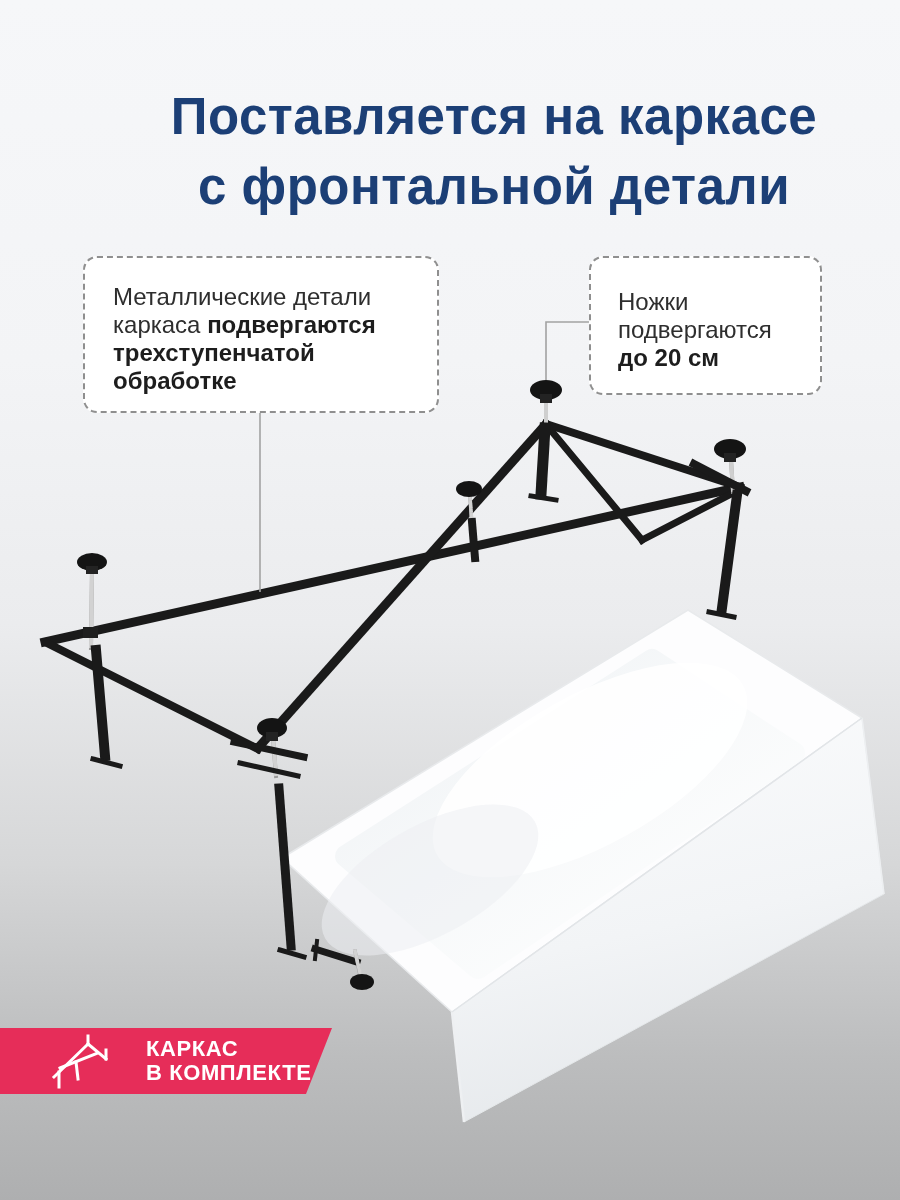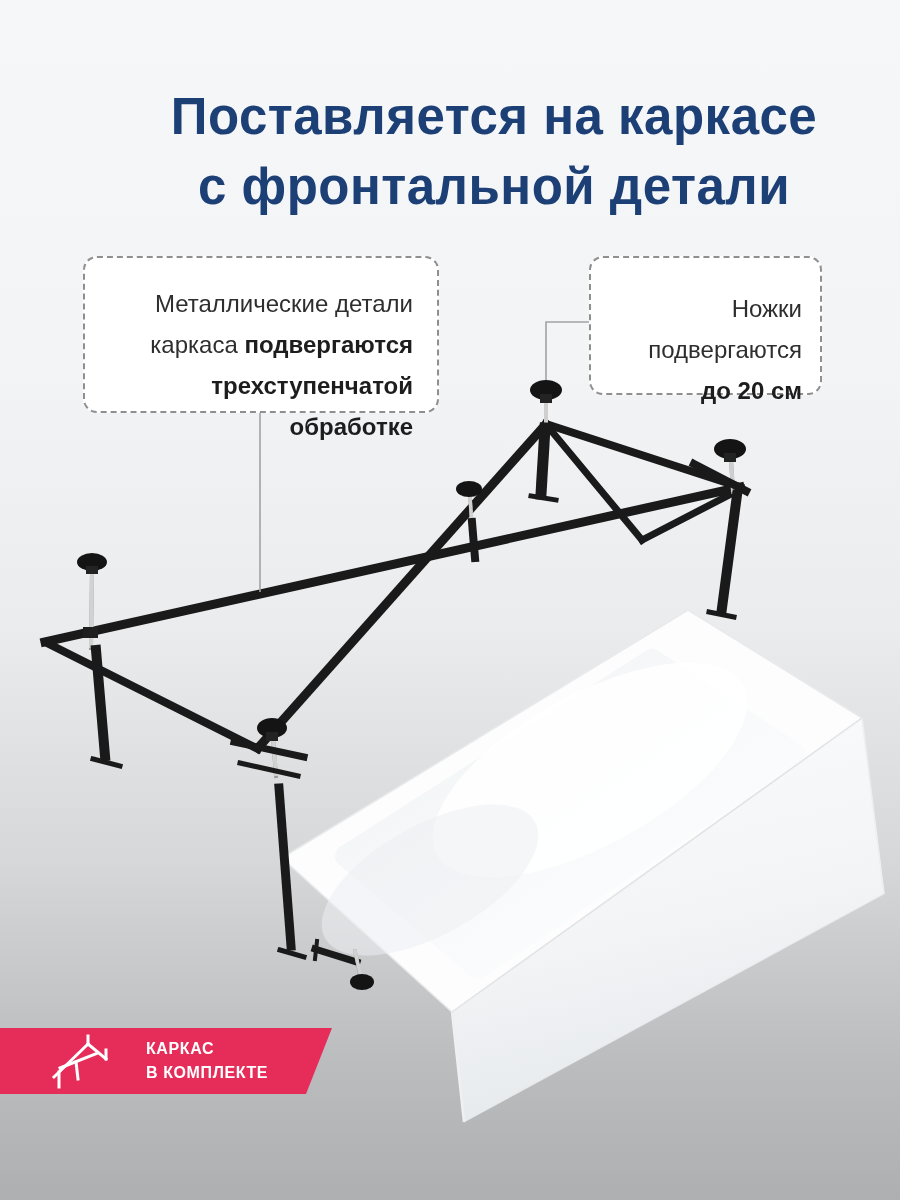--- a/index.html
+++ b/index.html
@@ -6,33 +6,33 @@
   body{width:900px;height:1200px;overflow:hidden;
        font-family:"Liberation Sans","DejaVu Sans",sans-serif;}
   #canvas{position:relative;width:900px;height:1200px;
       background:linear-gradient(180deg,#f6f7f9 0%,#f3f4f6 30%,#ebecee 52%,#d6d7d8 72%,#bcbdbe 88%,#aeafb0 100%);}
   
   .heading{position:absolute;top:82px;left:0;width:900px;text-align:center;
       font-weight:bold;font-size:51px;line-height:70px;letter-spacing:.5px;padding-left:44px;}
   
   .callout{position:absolute;background:#ffffff;border:2px dashed #8f8f8f;
       border-radius:14px;box-sizing:border-box;color:#2e2e2e;
-      font-size:24px;line-height:41px;text-align:right;}
+      font-size:24px;line-height:28px;}
   .callout b{color:#1d1d1d;}
   #callout-left{left:83px;top:256px;width:356px;height:157px;padding:25px 24px 0 28px;}
   #callout-right{left:589px;top:256px;width:233px;height:139px;padding:30px 18px 0 27px;}
   
   #photo-svg{position:absolute;left:0;top:0;width:900px;height:1200px;}
   
   #badge{position:absolute;left:0;top:1028px;width:332px;height:66px;
       clip-path:polygon(0 0,100% 0,calc(100% - 26px) 100%,0 100%);
       display:flex;align-items:center;}
   #badge .badge-icon{margin-left:46px;flex:0 0 auto;}
   #badge .badge-text{margin-left:22px;color:#ffffff;font-weight:bold;
-      font-size:16px;line-height:24px;letter-spacing:.6px;}
+      font-size:22px;line-height:24px;letter-spacing:.6px;}
 </style>
 </head>
 <body>
 
 <div id="canvas">
 
   <div class="heading" style="color: rgb(28, 63, 118);">
     <div>Поставляется на каркасе</div>
     <div>с фронтальной детали</div>
   </div>

